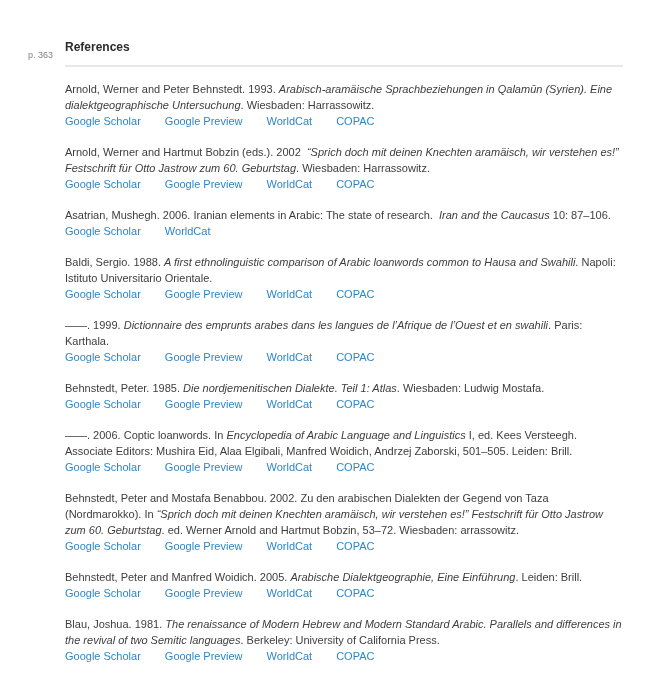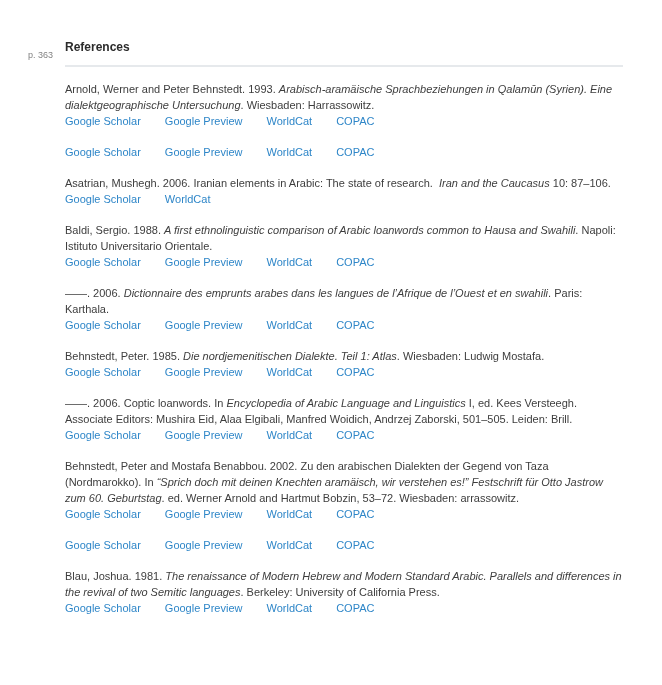--- a/index.html
+++ b/index.html
@@ -79,20 +79,21 @@
         <div class="ref">
           <p class="ref-text"><span>Arnold, Werner and Peter Behnstedt. 1993. </span><em>Arabisch-aramäische Sprachbeziehungen in Qalamūn (Syrien). Eine dialektgeographische Untersuchung</em><span>. Wiesbaden: Harrassowitz.</span></p>
           <div class="ref-links">
             <a href="#">Google Scholar</a>
             <a href="#">Google Preview</a>
             <a href="#">WorldCat</a>
             <a href="#">COPAC</a>
           </div>
         </div>
         <div class="ref">
+          <p class="ref-text"><span>Arnold, Werner and Hartmut Bobzin (eds.). 2002&nbsp; </span><em>“Sprich doch mit deinen Knechten aramäisch, wir verstehen es!” Festschrift für Otto Jastrow zum 60. Geburtstag</em><span>. Wiesbaden: Harrassowitz.</span></p>
           <div class="ref-links">
             <a href="#">Google Scholar</a>
             <a href="#">Google Preview</a>
             <a href="#">WorldCat</a>
             <a href="#">COPAC</a>
           </div>
         </div>
         <div class="ref">
           <p class="ref-text"><span>Asatrian, Mushegh. 2006. Iranian elements in Arabic: The state of research.&nbsp; </span><em>Iran and the Caucasus</em><span> 10: 87–106.</span></p>
           <div class="ref-links">
@@ -103,21 +104,21 @@
         <div class="ref">
           <p class="ref-text"><span>Baldi, Sergio. 1988. </span><em>A first ethnolinguistic comparison of Arabic loanwords common to Hausa and Swahili</em><span>. Napoli: Istituto Universitario Orientale.</span></p>
           <div class="ref-links">
             <a href="#">Google Scholar</a>
             <a href="#">Google Preview</a>
             <a href="#">WorldCat</a>
             <a href="#">COPAC</a>
           </div>
         </div>
         <div class="ref">
-          <p class="ref-text"><span>——. 2006. </span><em>Dictionnaire des emprunts arabes dans les langues de l’Afrique de l’Ouest et en swahili</em><span>. Paris: Karthala.</span></p>
+          <p class="ref-text"><span>——. 1999. </span><em>Dictionnaire des emprunts arabes dans les langues de l’Afrique de l’Ouest et en swahili</em><span>. Paris: Karthala.</span></p>
           <div class="ref-links">
             <a href="#">Google Scholar</a>
             <a href="#">Google Preview</a>
             <a href="#">WorldCat</a>
             <a href="#">COPAC</a>
           </div>
         </div>
         <div class="ref">
           <p class="ref-text"><span>Behnstedt, Peter. 1985. </span><em>Die nordjemenitischen Dialekte. Teil 1: Atlas</em><span>. Wiesbaden: Ludwig Mostafa.</span></p>
           <div class="ref-links">
@@ -139,20 +140,21 @@
         <div class="ref">
           <p class="ref-text"><span>Behnstedt, Peter and Mostafa Benabbou. 2002. Zu den arabischen Dialekten der Gegend von Taza (Nordmarokko). In </span><em>“Sprich doch mit deinen Knechten aramäisch, wir verstehen es!” Festschrift für Otto Jastrow zum 60. Geburtstag</em><span>. ed. Werner Arnold and Hartmut Bobzin, 53–72. Wiesbaden: arrassowitz.</span></p>
           <div class="ref-links">
             <a href="#">Google Scholar</a>
             <a href="#">Google Preview</a>
             <a href="#">WorldCat</a>
             <a href="#">COPAC</a>
           </div>
         </div>
         <div class="ref">
+          <p class="ref-text"><span>Behnstedt, Peter and Manfred Woidich. 2005. </span><em>Arabische Dialektgeographie, Eine Einführung</em><span>. Leiden: Brill.</span></p>
           <div class="ref-links">
             <a href="#">Google Scholar</a>
             <a href="#">Google Preview</a>
             <a href="#">WorldCat</a>
             <a href="#">COPAC</a>
           </div>
         </div>
         <div class="ref">
           <p class="ref-text"><span>Blau, Joshua. 1981. </span><em>The renaissance of Modern Hebrew and Modern Standard Arabic. Parallels and differences in the revival of two Semitic languages</em><span>. Berkeley: University of California Press.</span></p>
           <div class="ref-links">

